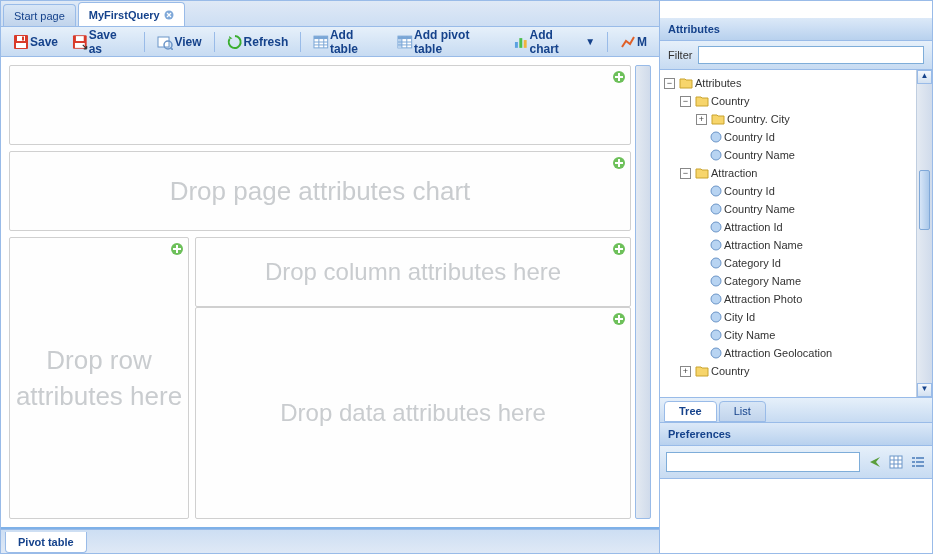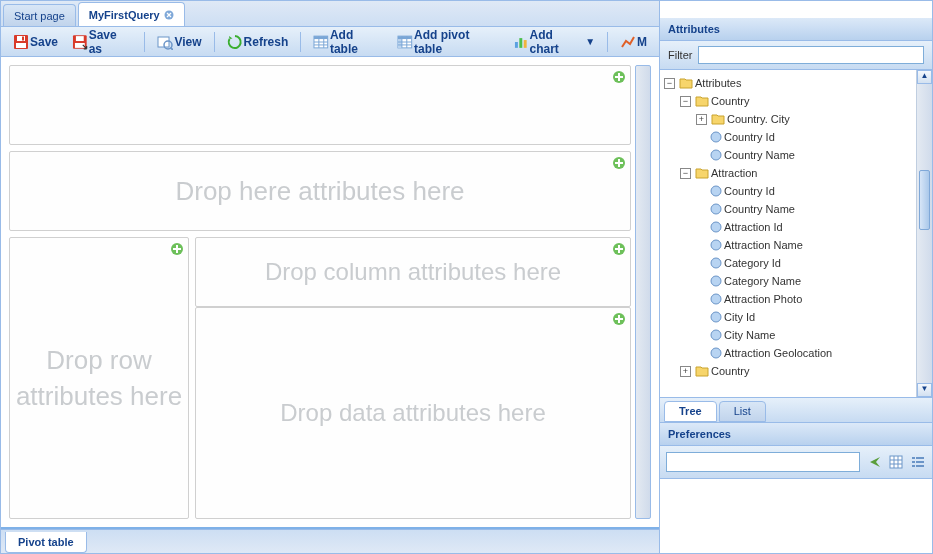--- a/index.html
+++ b/index.html
@@ -160,21 +160,21 @@
           <svg class="plus-ico" viewBox="0 0 14 14">
               <circle cx="7" cy="7" r="6" fill="#6dc05a"></circle>
               <path d="M7 3 V11 M3 7 H11" stroke="#fff" stroke-width="2"></path>
             </svg>
         </div>
         <div class="dropzone" style="height:80px">
           <svg class="plus-ico" viewBox="0 0 14 14">
               <circle cx="7" cy="7" r="6" fill="#6dc05a"></circle>
               <path d="M7 3 V11 M3 7 H11" stroke="#fff" stroke-width="2"></path>
             </svg>
-          <span class="dz-big">Drop here attributes here</span>
+          <span class="dz-big">Drop page attributes chart</span>
         </div>
         <div class="row-lower">
           <div class="dropzone row-lower-left">
             <svg class="plus-ico" viewBox="0 0 14 14">
                 <circle cx="7" cy="7" r="6" fill="#6dc05a"></circle>
                 <path d="M7 3 V11 M3 7 H11" stroke="#fff" stroke-width="2"></path>
               </svg>
             <span class="dz-big">Drop row attributes here</span>
           </div>
           <div class="row-lower-right">

